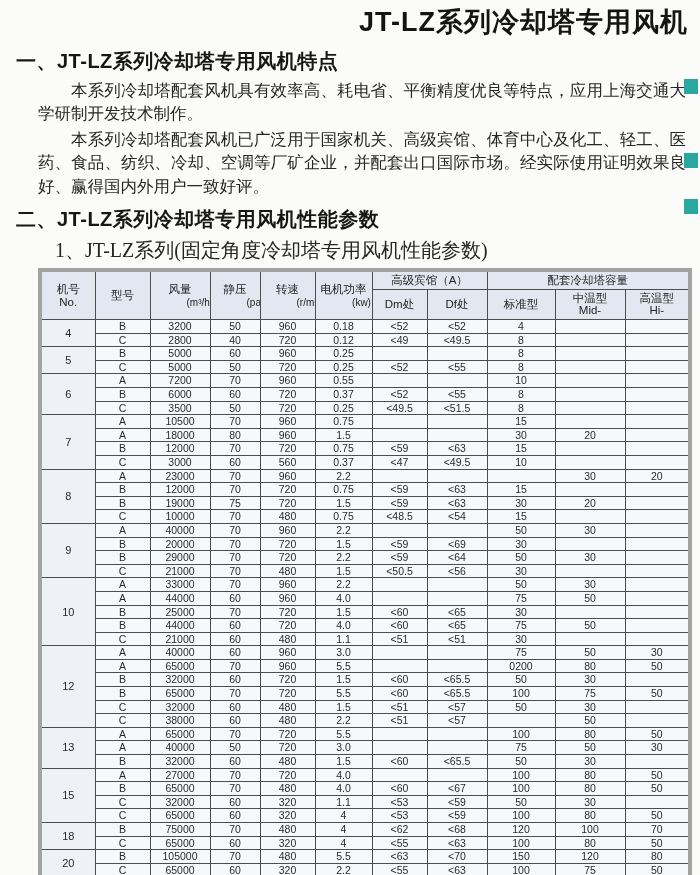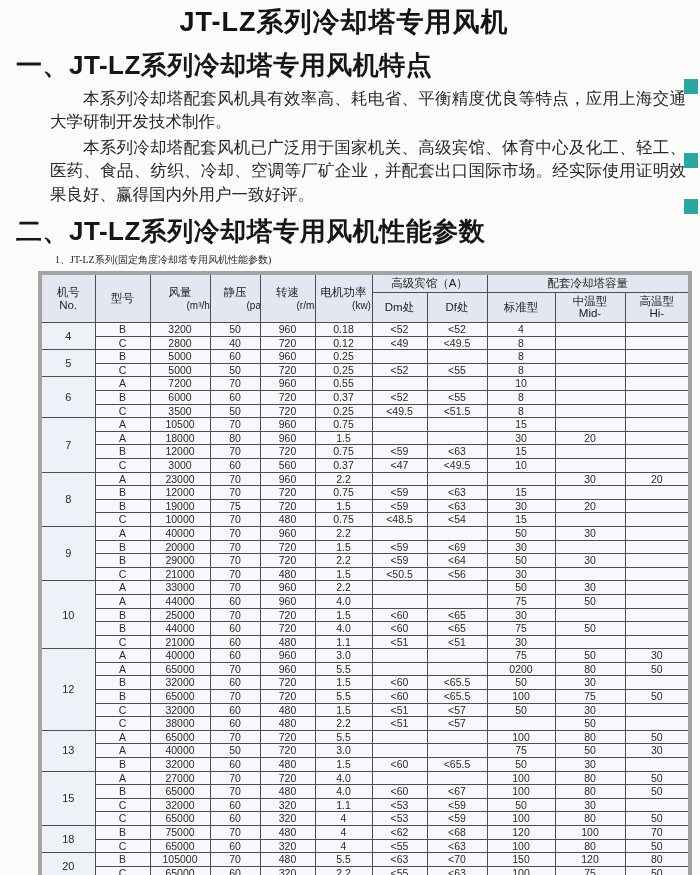--- a/index.html
+++ b/index.html
@@ -5,46 +5,46 @@
   html,body{margin:0;padding:0;}
   body{
     width:700px;height:875px;
     background:#fbfbf9;
     color:#1e1e1e;
     font-family:"Liberation Serif","DejaVu Serif",serif;
     position:relative;
     overflow:hidden;
   }
   .doc-title{
-    text-align:center;
+    text-align:right;
     font-family:"Liberation Sans","DejaVu Sans",sans-serif;
     font-weight:bold;
     font-size:27px;
     letter-spacing:1px;
     margin:4px 12px 8px 0;
     color:#141414;
   }
   .sec-heading{
     font-family:"Liberation Sans","DejaVu Sans",sans-serif;
     font-weight:bold;
-    font-size:26px;
+    font-size:20px;
     color:#161616;
     margin:8px 0 4px 16px;
     letter-spacing:0.5px;
   }
   .para{
     font-size:16.5px;
     line-height:1.42;
     text-align:justify;
-    margin:2px 14px 2px 50px;
+    margin:2px 14px 2px 38px;
     text-indent:2em;
     color:#262626;
   }
   .sub-line{
-    font-size:10px;
+    font-size:20px;
     margin:4px 0 4px 55px;
     color:#262626;
   }
   .spec-table{
     border-collapse:collapse;
     table-layout:fixed;
     width:650px;
     margin:4px 0 0 38px;
     background:#f7f8fb;
     font-family:"Liberation Sans","DejaVu Sans",sans-serif;

